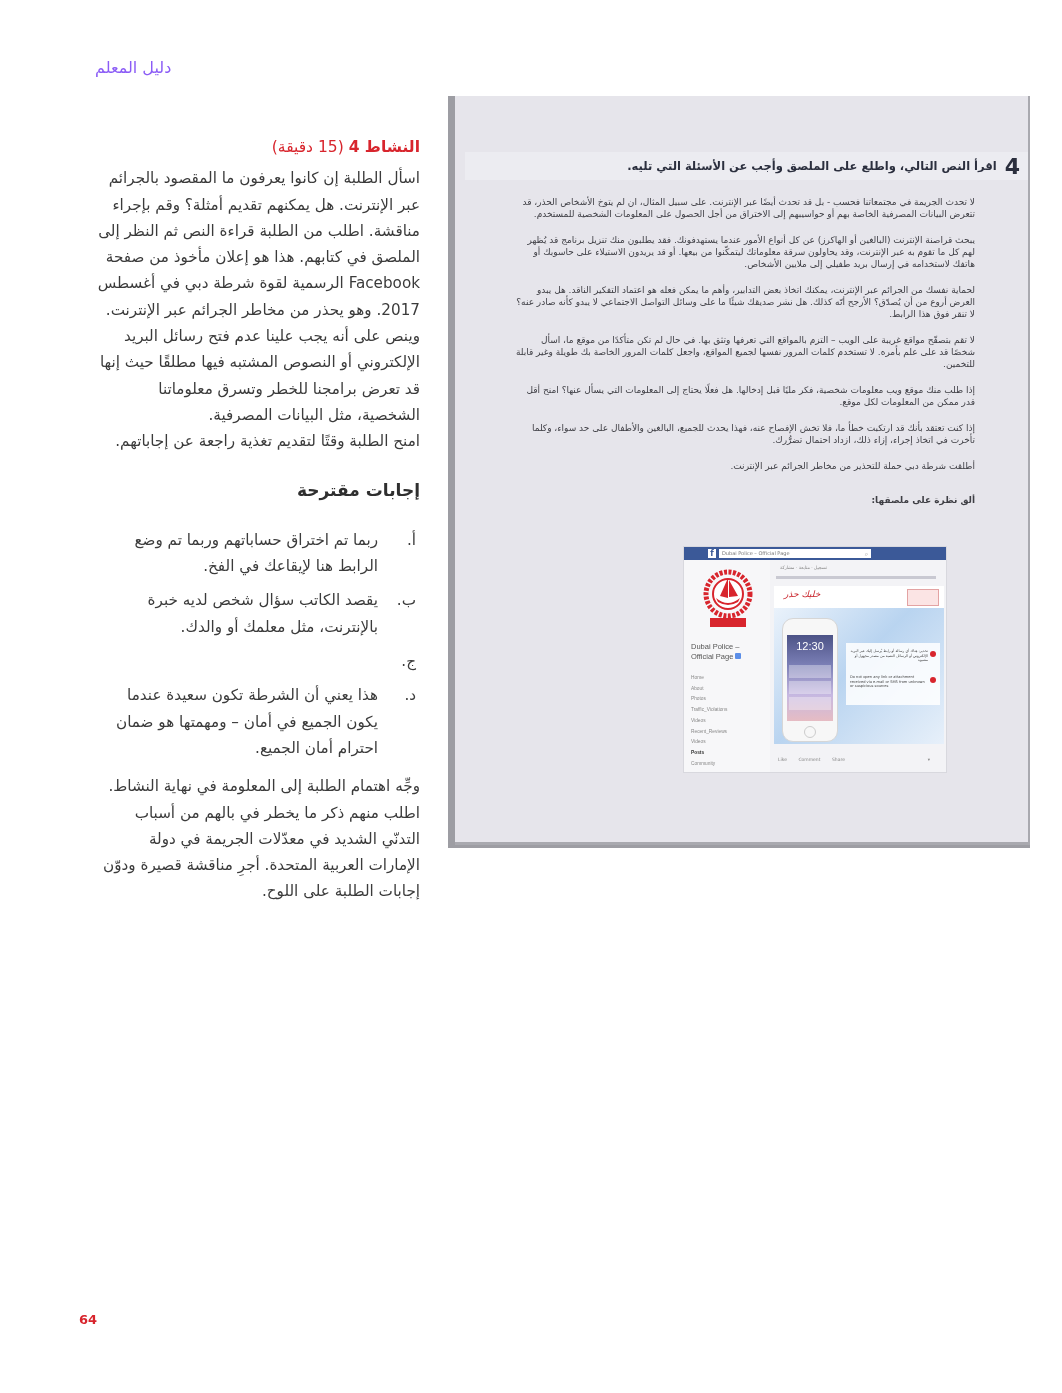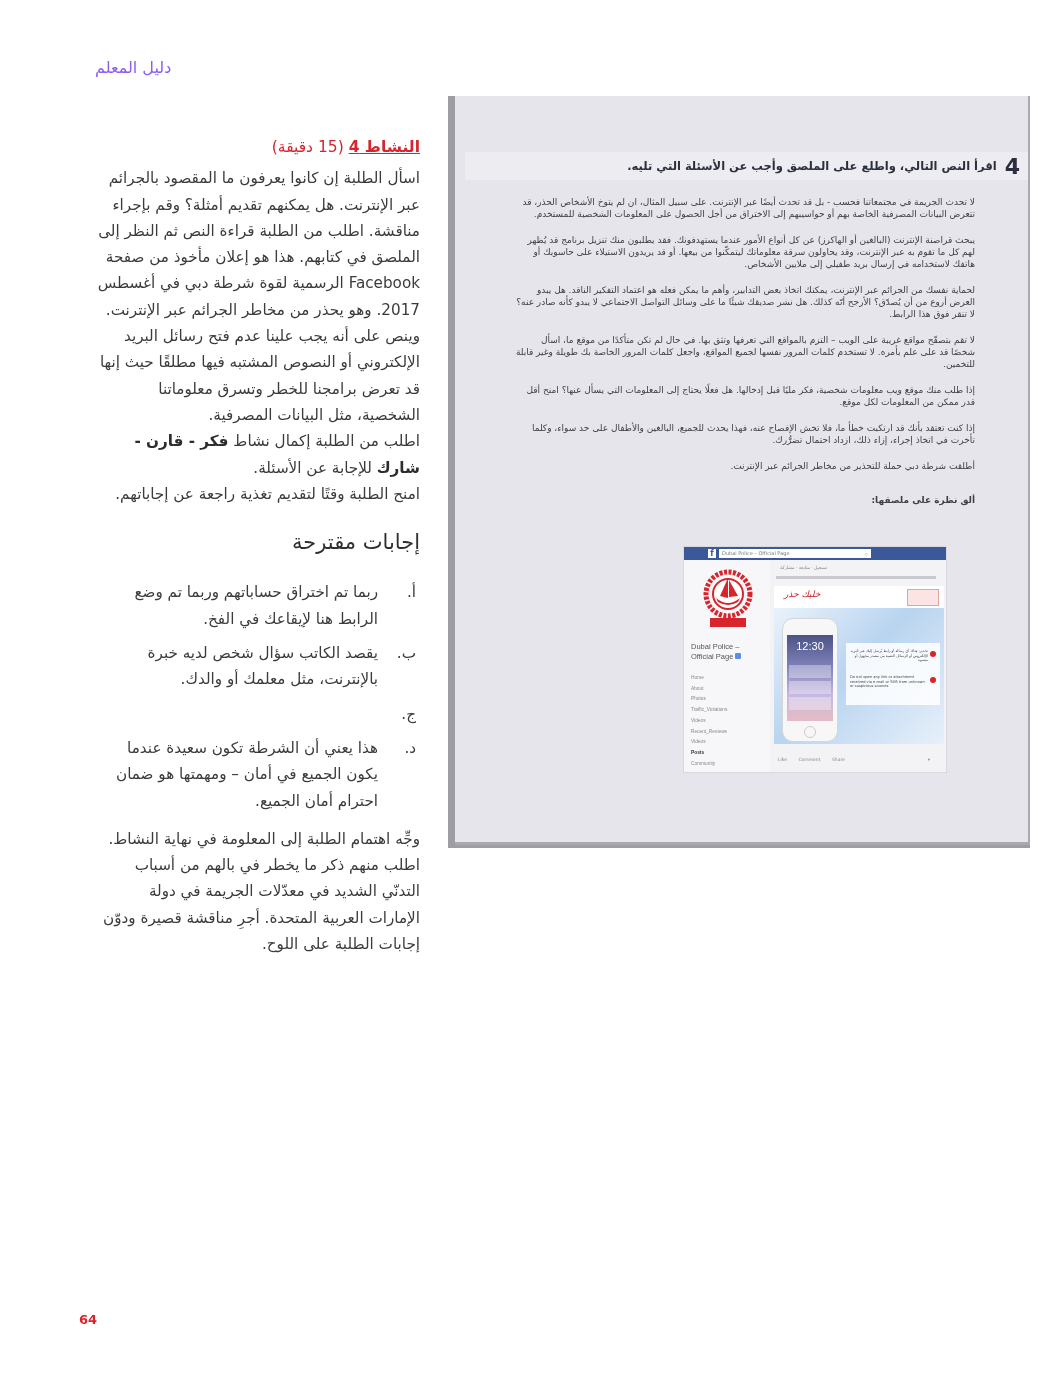--- a/index.html
+++ b/index.html
@@ -7,24 +7,24 @@
          font-family:"DejaVu Sans", sans-serif; color:#3a3a3a; }
 
   .running-head { position:absolute; left:95px; top:58px; width:80px; text-align:left;
                   font-size:16px; color:#8b5cf6; direction:rtl; }
   .running-head span { display:inline-block; }
 
   
   .teacher-col { position:absolute; left:96px; top:134px; width:324px; direction:rtl; text-align:right;
                  font-size:15.2px; line-height:26.3px; color:#3b3b3b; }
   .activity-title { color:#d8252d; font-size:15.5px; margin:0 0 5px 0; }
-  .activity-title b { font-weight:bold;text-decoration:underline; }
+  .activity-title b { font-weight:bold; }
   .para { margin:0; }
   .para b { font-weight:bold; color:#2d2d2d; }
-  .answers-heading { font-weight:normal; font-size:21px; margin:22px 0 24px 0; color:#2f2f2f; }
+  .answers-heading { font-weight:bold; font-size:17px; margin:22px 0 24px 0; color:#2f2f2f; }
   .answer { display:flex; flex-direction:row; margin:0 0 8px 0; }
   .answer .letter { width:38px; flex:0 0 38px; text-align:right; padding-right:4px; }
   .answer .text { flex:1; text-align:right; padding-left:0; }
   .closing { margin-top:12px; }
 
   
   .book-shadow { position:absolute; left:448px; top:96px; width:582px; height:752px;
                  background:#9d9da3; }
   .book-panel { position:absolute; left:455px; top:96px; width:573px; height:746px;
                 background:#e6e5eb; border-right:2px solid #a9a9af; border-bottom:3px solid #a9a9af; }
@@ -83,25 +83,20 @@
 <div class="running-head">
   <span>دليل المعلم</span>
 </div>
 
 <div class="teacher-col">
   <div class="activity-title">
     <b>النشاط 4</b>
     <span>(15 دقيقة)</span>
   </div>
   <p class="para">اسأل الطلبة إن كانوا يعرفون ما المقصود بالجرائم عبر الإنترنت. هل يمكنهم تقديم أمثلة؟ وقم بإجراء مناقشة. اطلب من الطلبة قراءة النص ثم النظر إلى الملصق في كتابهم. هذا هو إعلان مأخوذ من صفحة Facebook الرسمية لقوة شرطة دبي في أغسطس 2017. وهو يحذر من مخاطر الجرائم عبر الإنترنت. وينص على أنه يجب علينا عدم فتح رسائل البريد الإلكتروني أو النصوص المشتبه فيها مطلقًا حيث إنها قد تعرض برامجنا للخطر وتسرق معلوماتنا الشخصية، مثل البيانات المصرفية.</p>
-  <p class="para">
-    <span>اطلب من الطلبة إكمال نشاط</span>
-    <b>فكر - قارن - شارك</b>
-    <span>للإجابة عن الأسئلة.</span>
-  </p>
   <p class="para">امنح الطلبة وقتًا لتقديم تغذية راجعة عن إجاباتهم.</p>
 
   <div class="answers-heading">إجابات مقترحة</div>
 
   <div class="answer">
     <span class="letter">أ.</span>
     <span class="text">ربما تم اختراق حساباتهم وربما تم وضع الرابط هنا لإيقاعك في الفخ.</span>
   </div>
   <div class="answer">
     <span class="letter">ب.</span>

